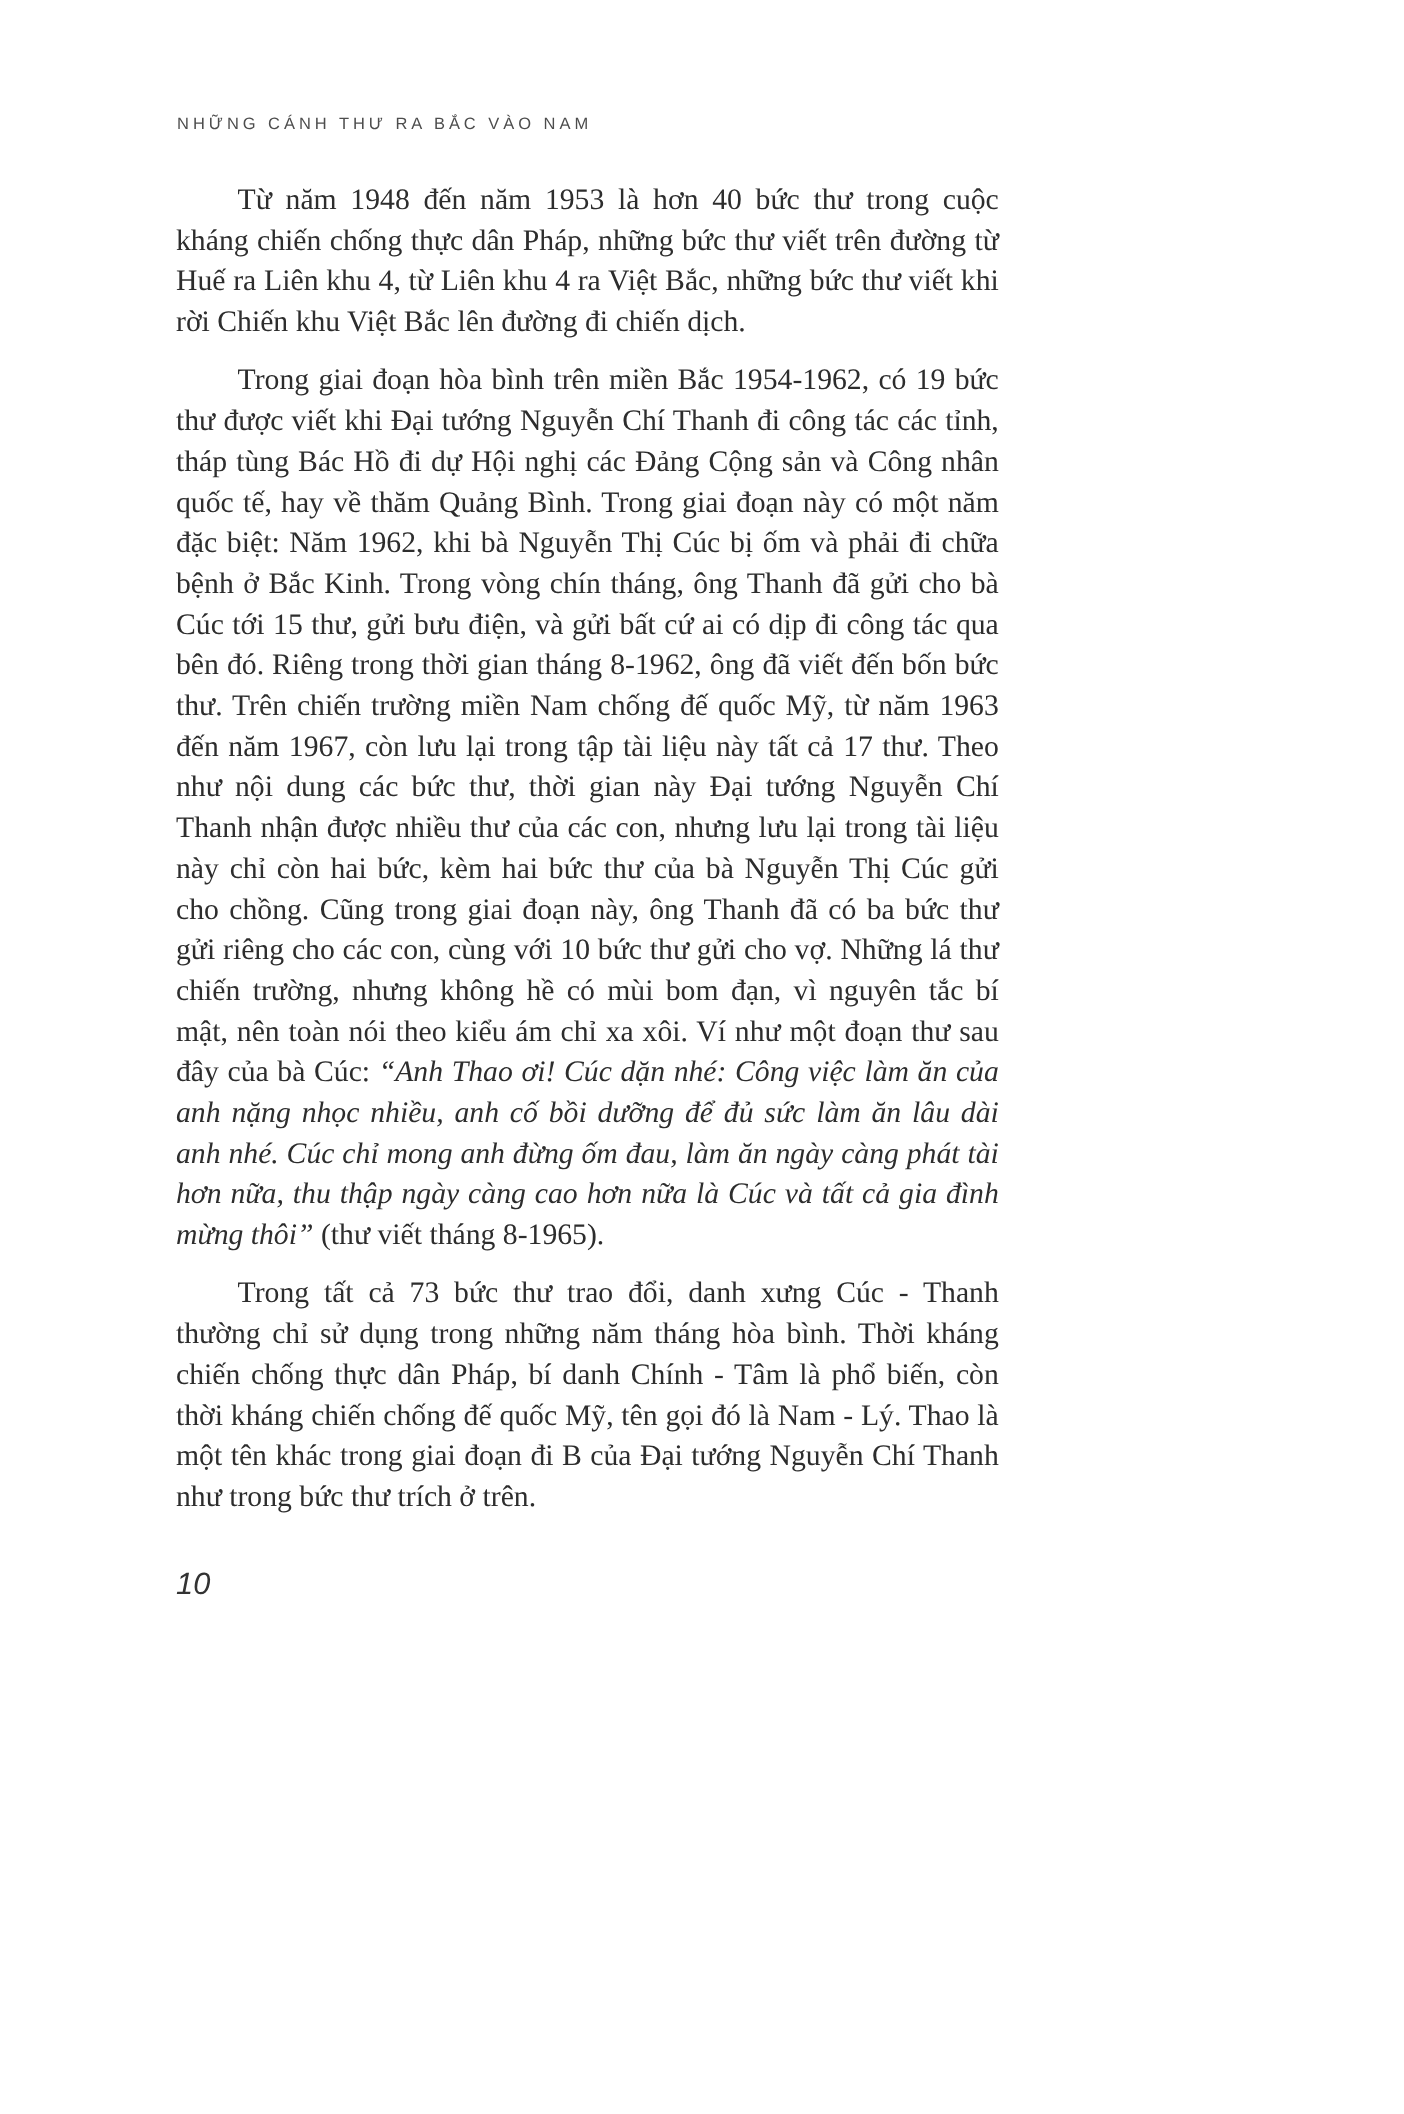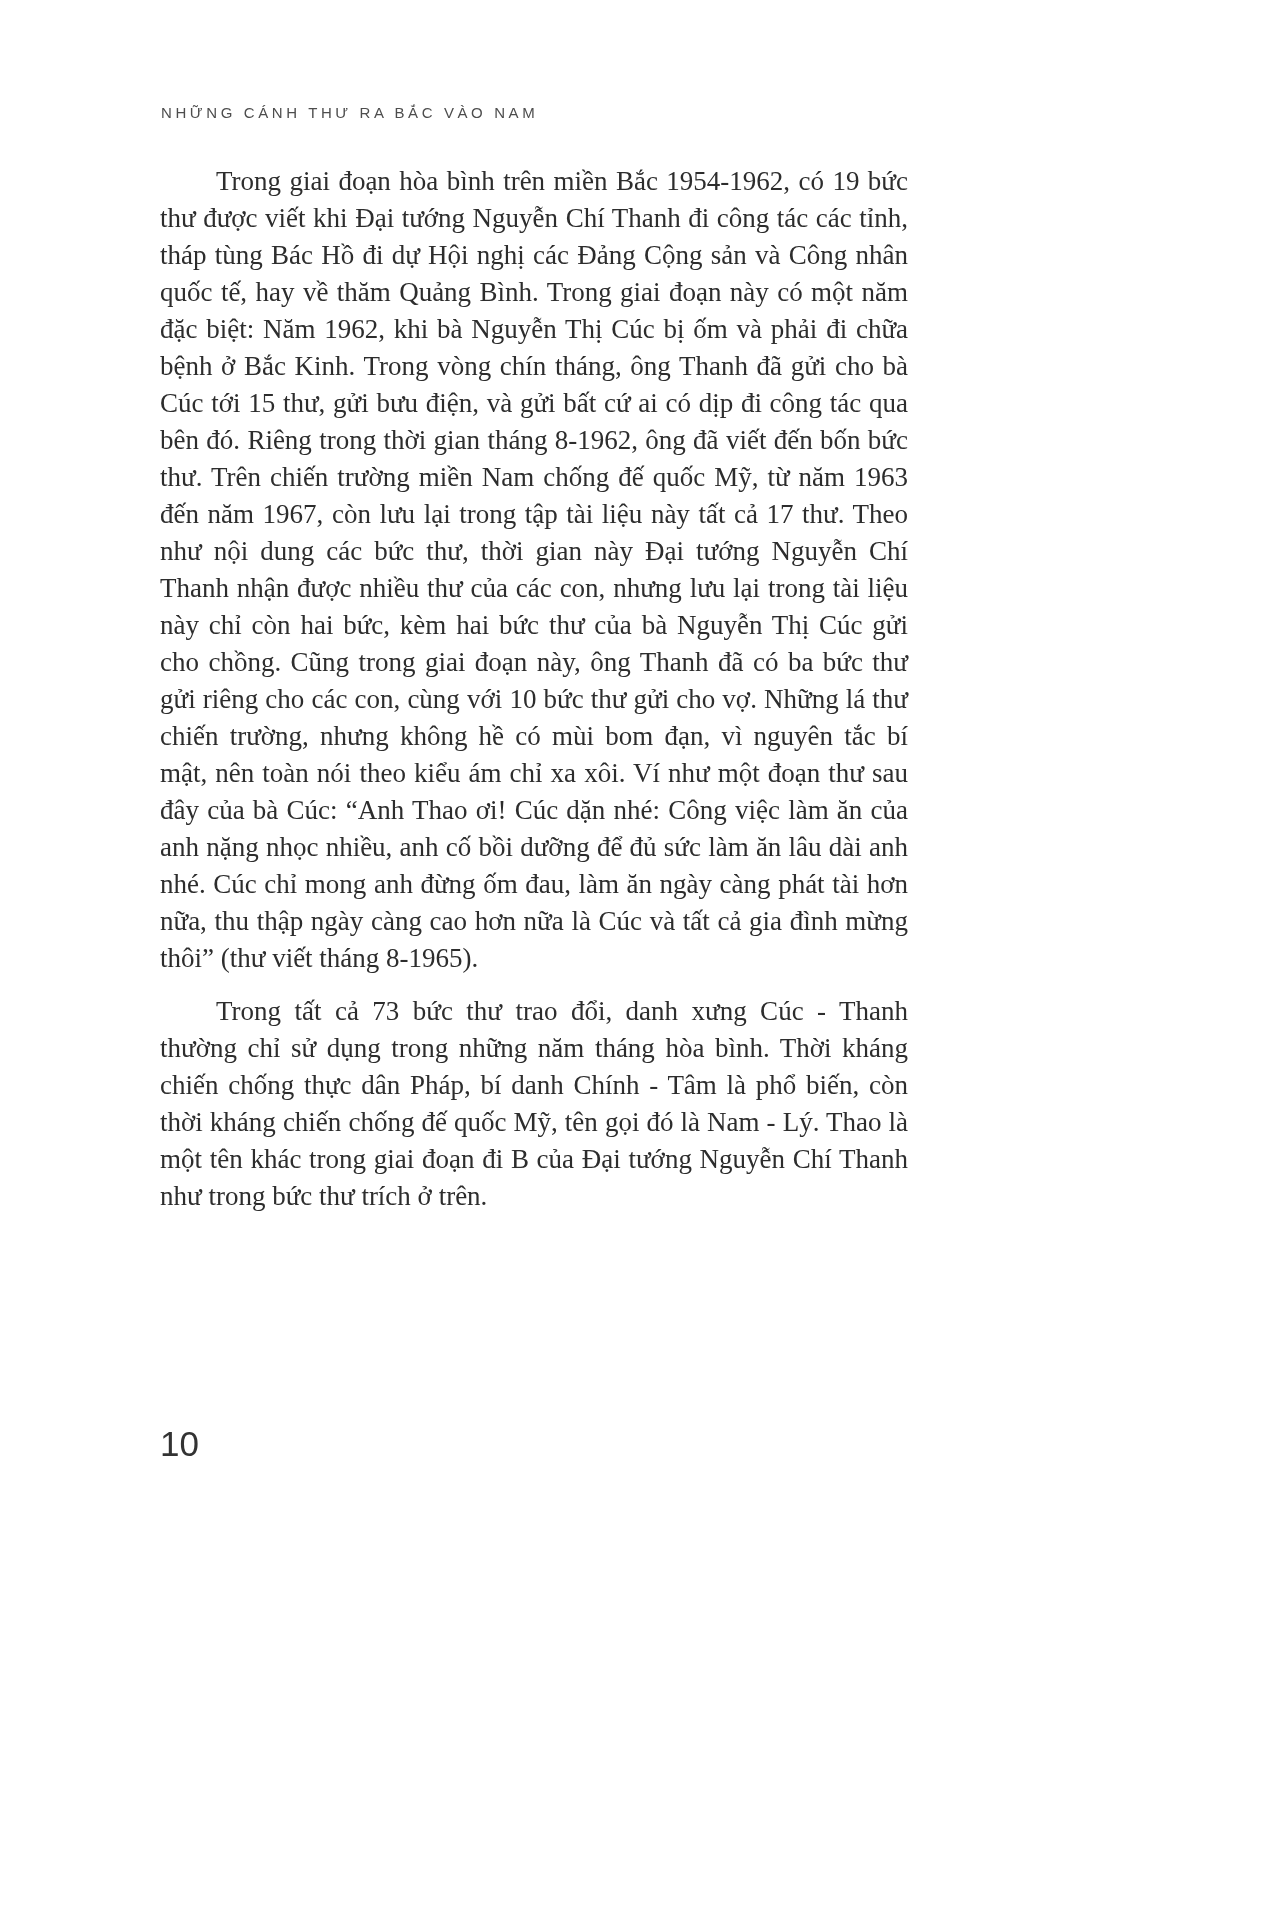--- a/index.html
+++ b/index.html
@@ -36,39 +36,41 @@
       font-size: 27px;
       line-height: 37px;
       text-align: justify;
       color: #2d2d2d;
     }
     .para {
       text-indent: 56px;
       margin-bottom: 16px;
     }
     .para:last-child { margin-bottom: 16px; }
-    .italic { }
+    .italic { font-style: italic; }
     .page-number {
       position: absolute;
       left: 160px;
       top: 1424px;
       font-family: "Liberation Sans", sans-serif;
-      font-size: 35px;
+      font-size: 28px;
       color: #333333;
+      font-style: italic;
     }
   </style>
 </head>
 <body>
 
 <div class="page">
 
   <div class="running-header">NHỮNG CÁNH THƯ RA BẮC VÀO NAM</div>
 
   <div class="body-text">
 
+    <p class="para">Từ năm 1948 đến năm 1953 là hơn 40 bức thư trong cuộc kháng chiến chống thực dân Pháp, những bức thư viết trên đường từ Huế ra Liên khu 4, từ Liên khu 4 ra Việt Bắc, những bức thư viết khi rời Chiến khu Việt Bắc lên đường đi chiến dịch.</p>
 
     <p class="para"><span>Trong giai đoạn hòa bình trên miền Bắc 1954-1962, có 19 bức thư được viết khi Đại tướng Nguyễn Chí Thanh đi công tác các tỉnh, tháp tùng Bác Hồ đi dự Hội nghị các Đảng Cộng sản và Công nhân quốc tế, hay về thăm Quảng Bình. Trong giai đoạn này có một năm đặc biệt: Năm 1962, khi bà Nguyễn Thị Cúc bị ốm và phải đi chữa bệnh ở Bắc Kinh. Trong vòng chín tháng, ông Thanh đã gửi cho bà Cúc tới 15 thư, gửi bưu điện, và gửi bất cứ ai có dịp đi công tác qua bên đó. Riêng trong thời gian tháng 8-1962, ông đã viết đến bốn bức thư. Trên chiến trường miền Nam chống đế quốc Mỹ, từ năm 1963 đến năm 1967, còn lưu lại trong tập tài liệu này tất cả 17 thư. Theo như nội dung các bức thư, thời gian này Đại tướng Nguyễn Chí Thanh nhận được nhiều thư của các con, nhưng lưu lại trong tài liệu này chỉ còn hai bức, kèm hai bức thư của bà Nguyễn Thị Cúc gửi cho chồng. Cũng trong giai đoạn này, ông Thanh đã có ba bức thư gửi riêng cho các con, cùng với 10 bức thư gửi cho vợ. Những lá thư chiến trường, nhưng không hề có mùi bom đạn, vì nguyên tắc bí mật, nên toàn nói theo kiểu ám chỉ xa xôi. Ví như một đoạn thư sau đây của bà Cúc: </span><span class="italic">“Anh Thao ơi! Cúc dặn nhé: Công việc làm ăn của anh nặng nhọc nhiều, anh cố bồi dưỡng để đủ sức làm ăn lâu dài anh nhé. Cúc chỉ mong anh đừng ốm đau, làm ăn ngày càng phát tài hơn nữa, thu thập ngày càng cao hơn nữa là Cúc và tất cả gia đình mừng thôi” </span><span>(thư viết tháng 8-1965).</span></p>
 
     <p class="para">Trong tất cả 73 bức thư trao đổi, danh xưng Cúc - Thanh thường chỉ sử dụng trong những năm tháng hòa bình. Thời kháng chiến chống thực dân Pháp, bí danh Chính - Tâm là phổ biến, còn thời kháng chiến chống đế quốc Mỹ, tên gọi đó là Nam - Lý. Thao là một tên khác trong giai đoạn đi B của Đại tướng Nguyễn Chí Thanh như trong bức thư trích ở trên.</p>
 
   </div>
 
   <div class="page-number">10</div>
 
 </div>

